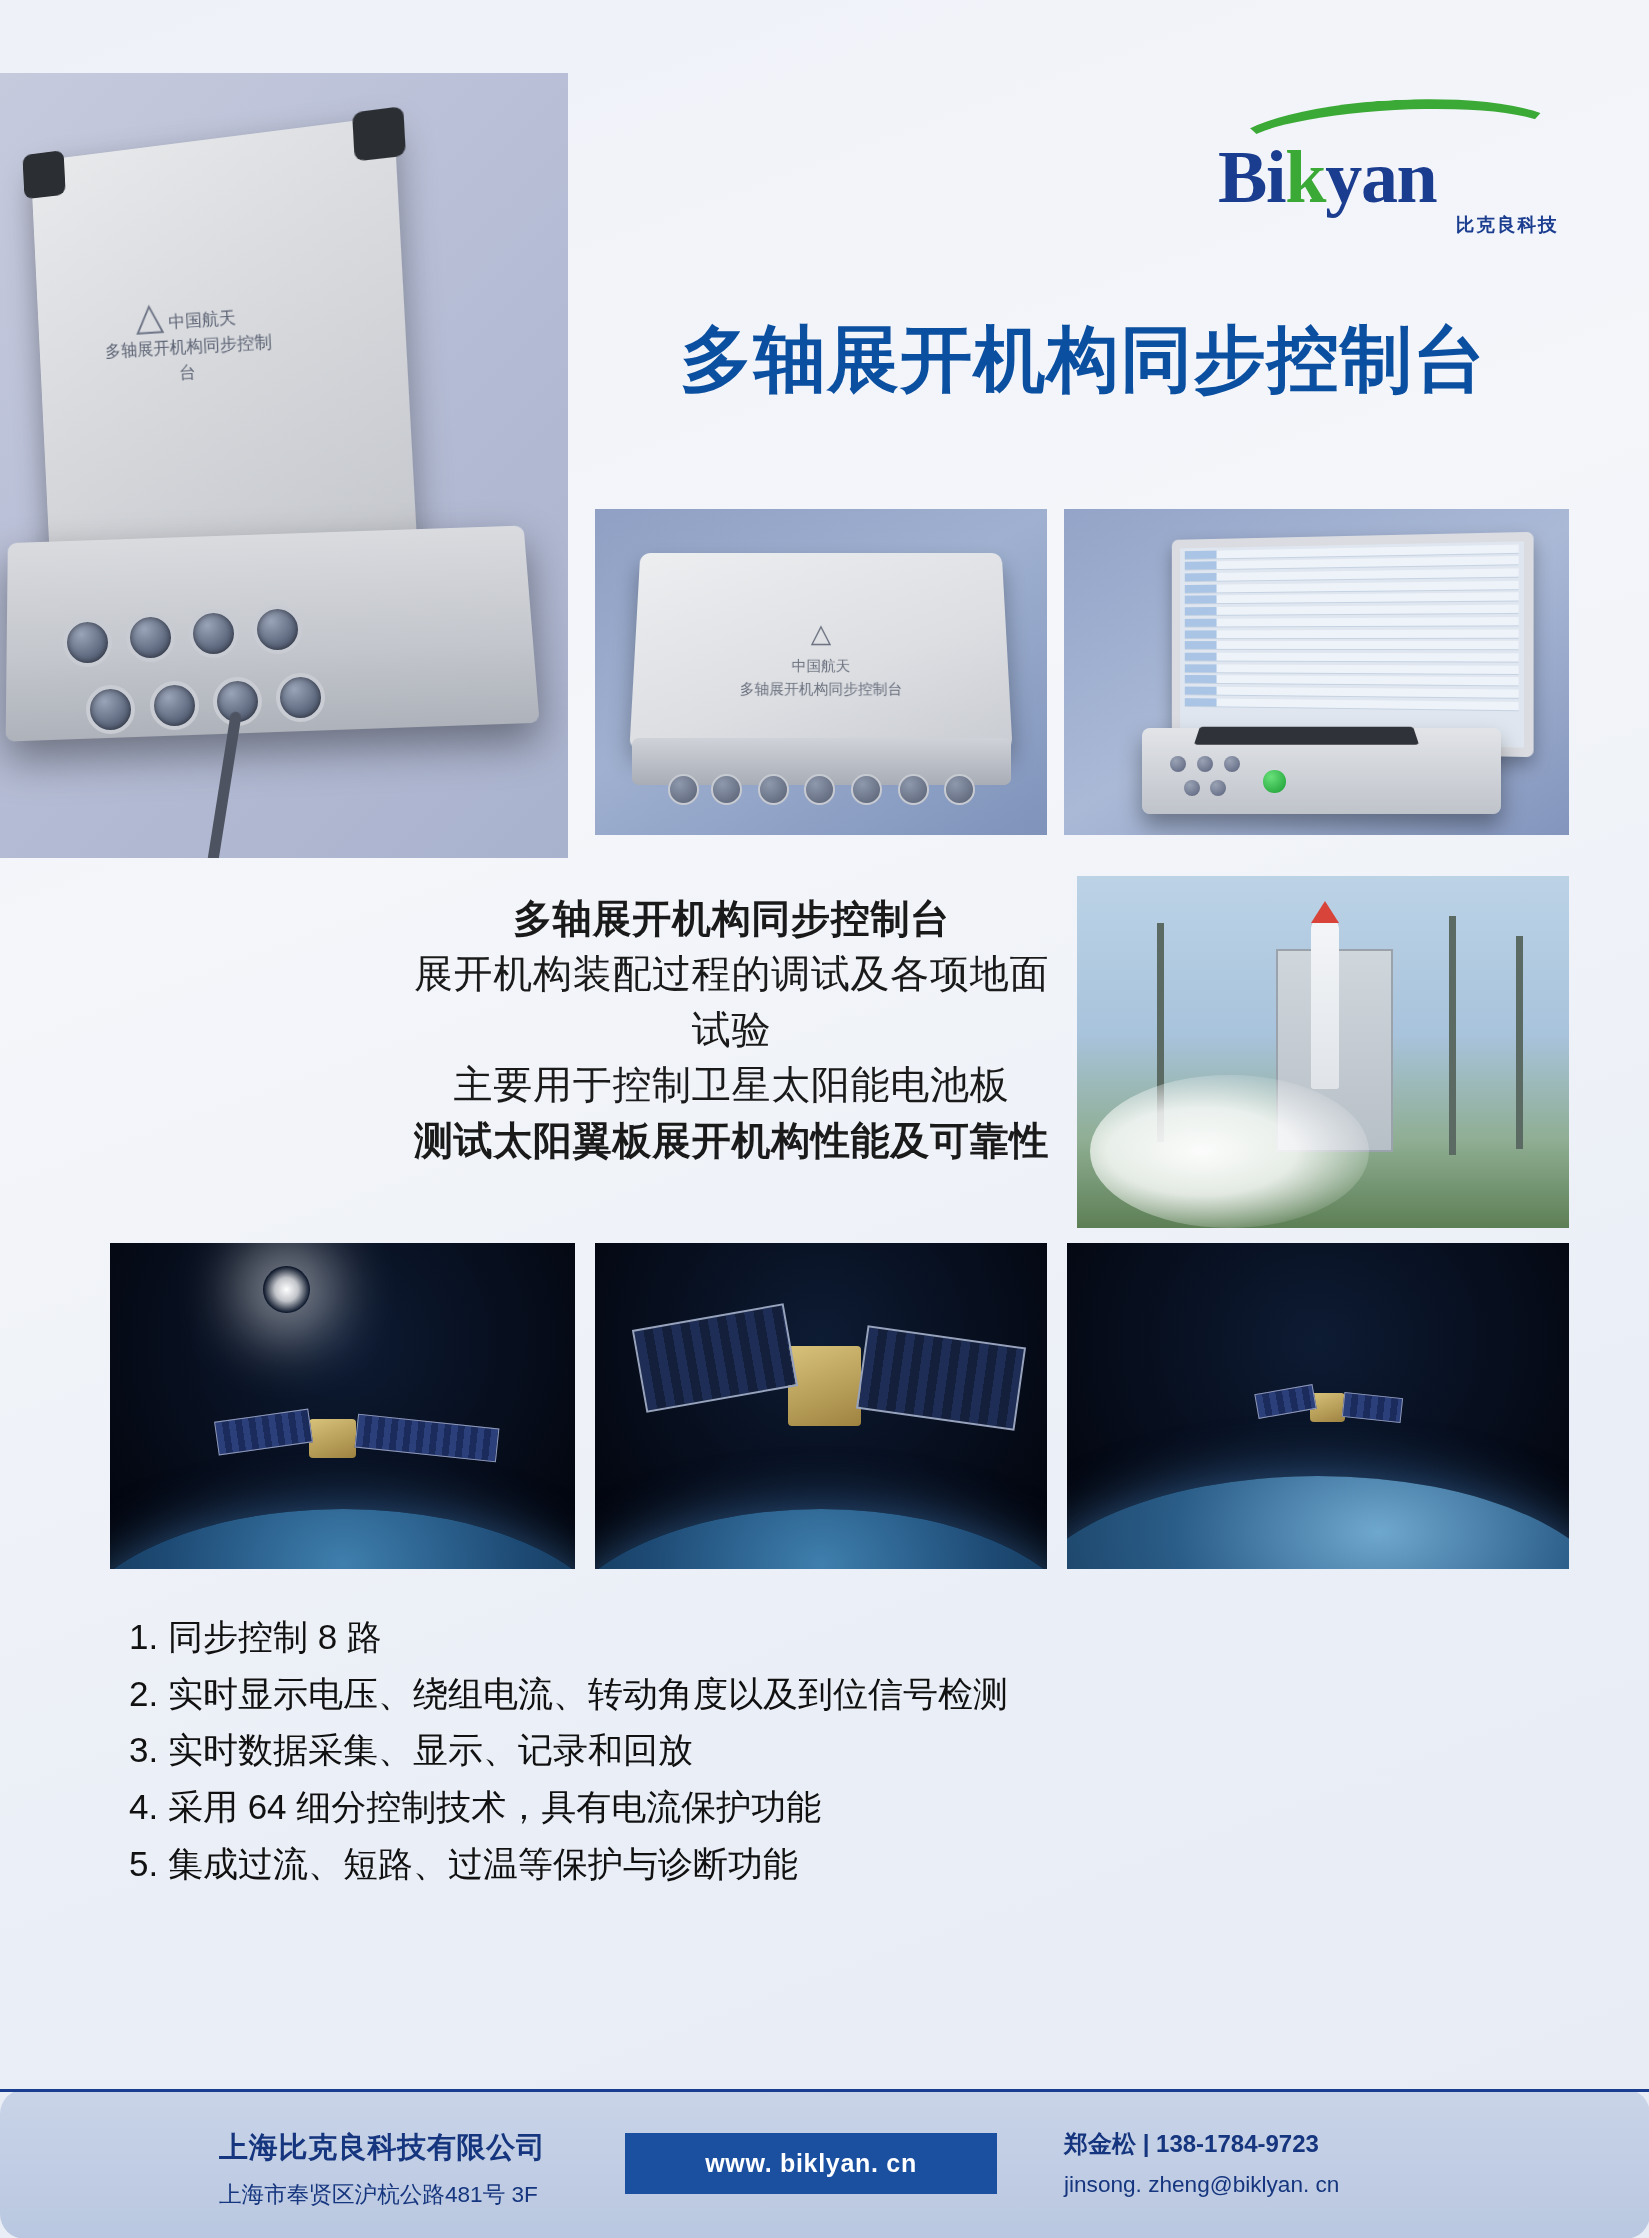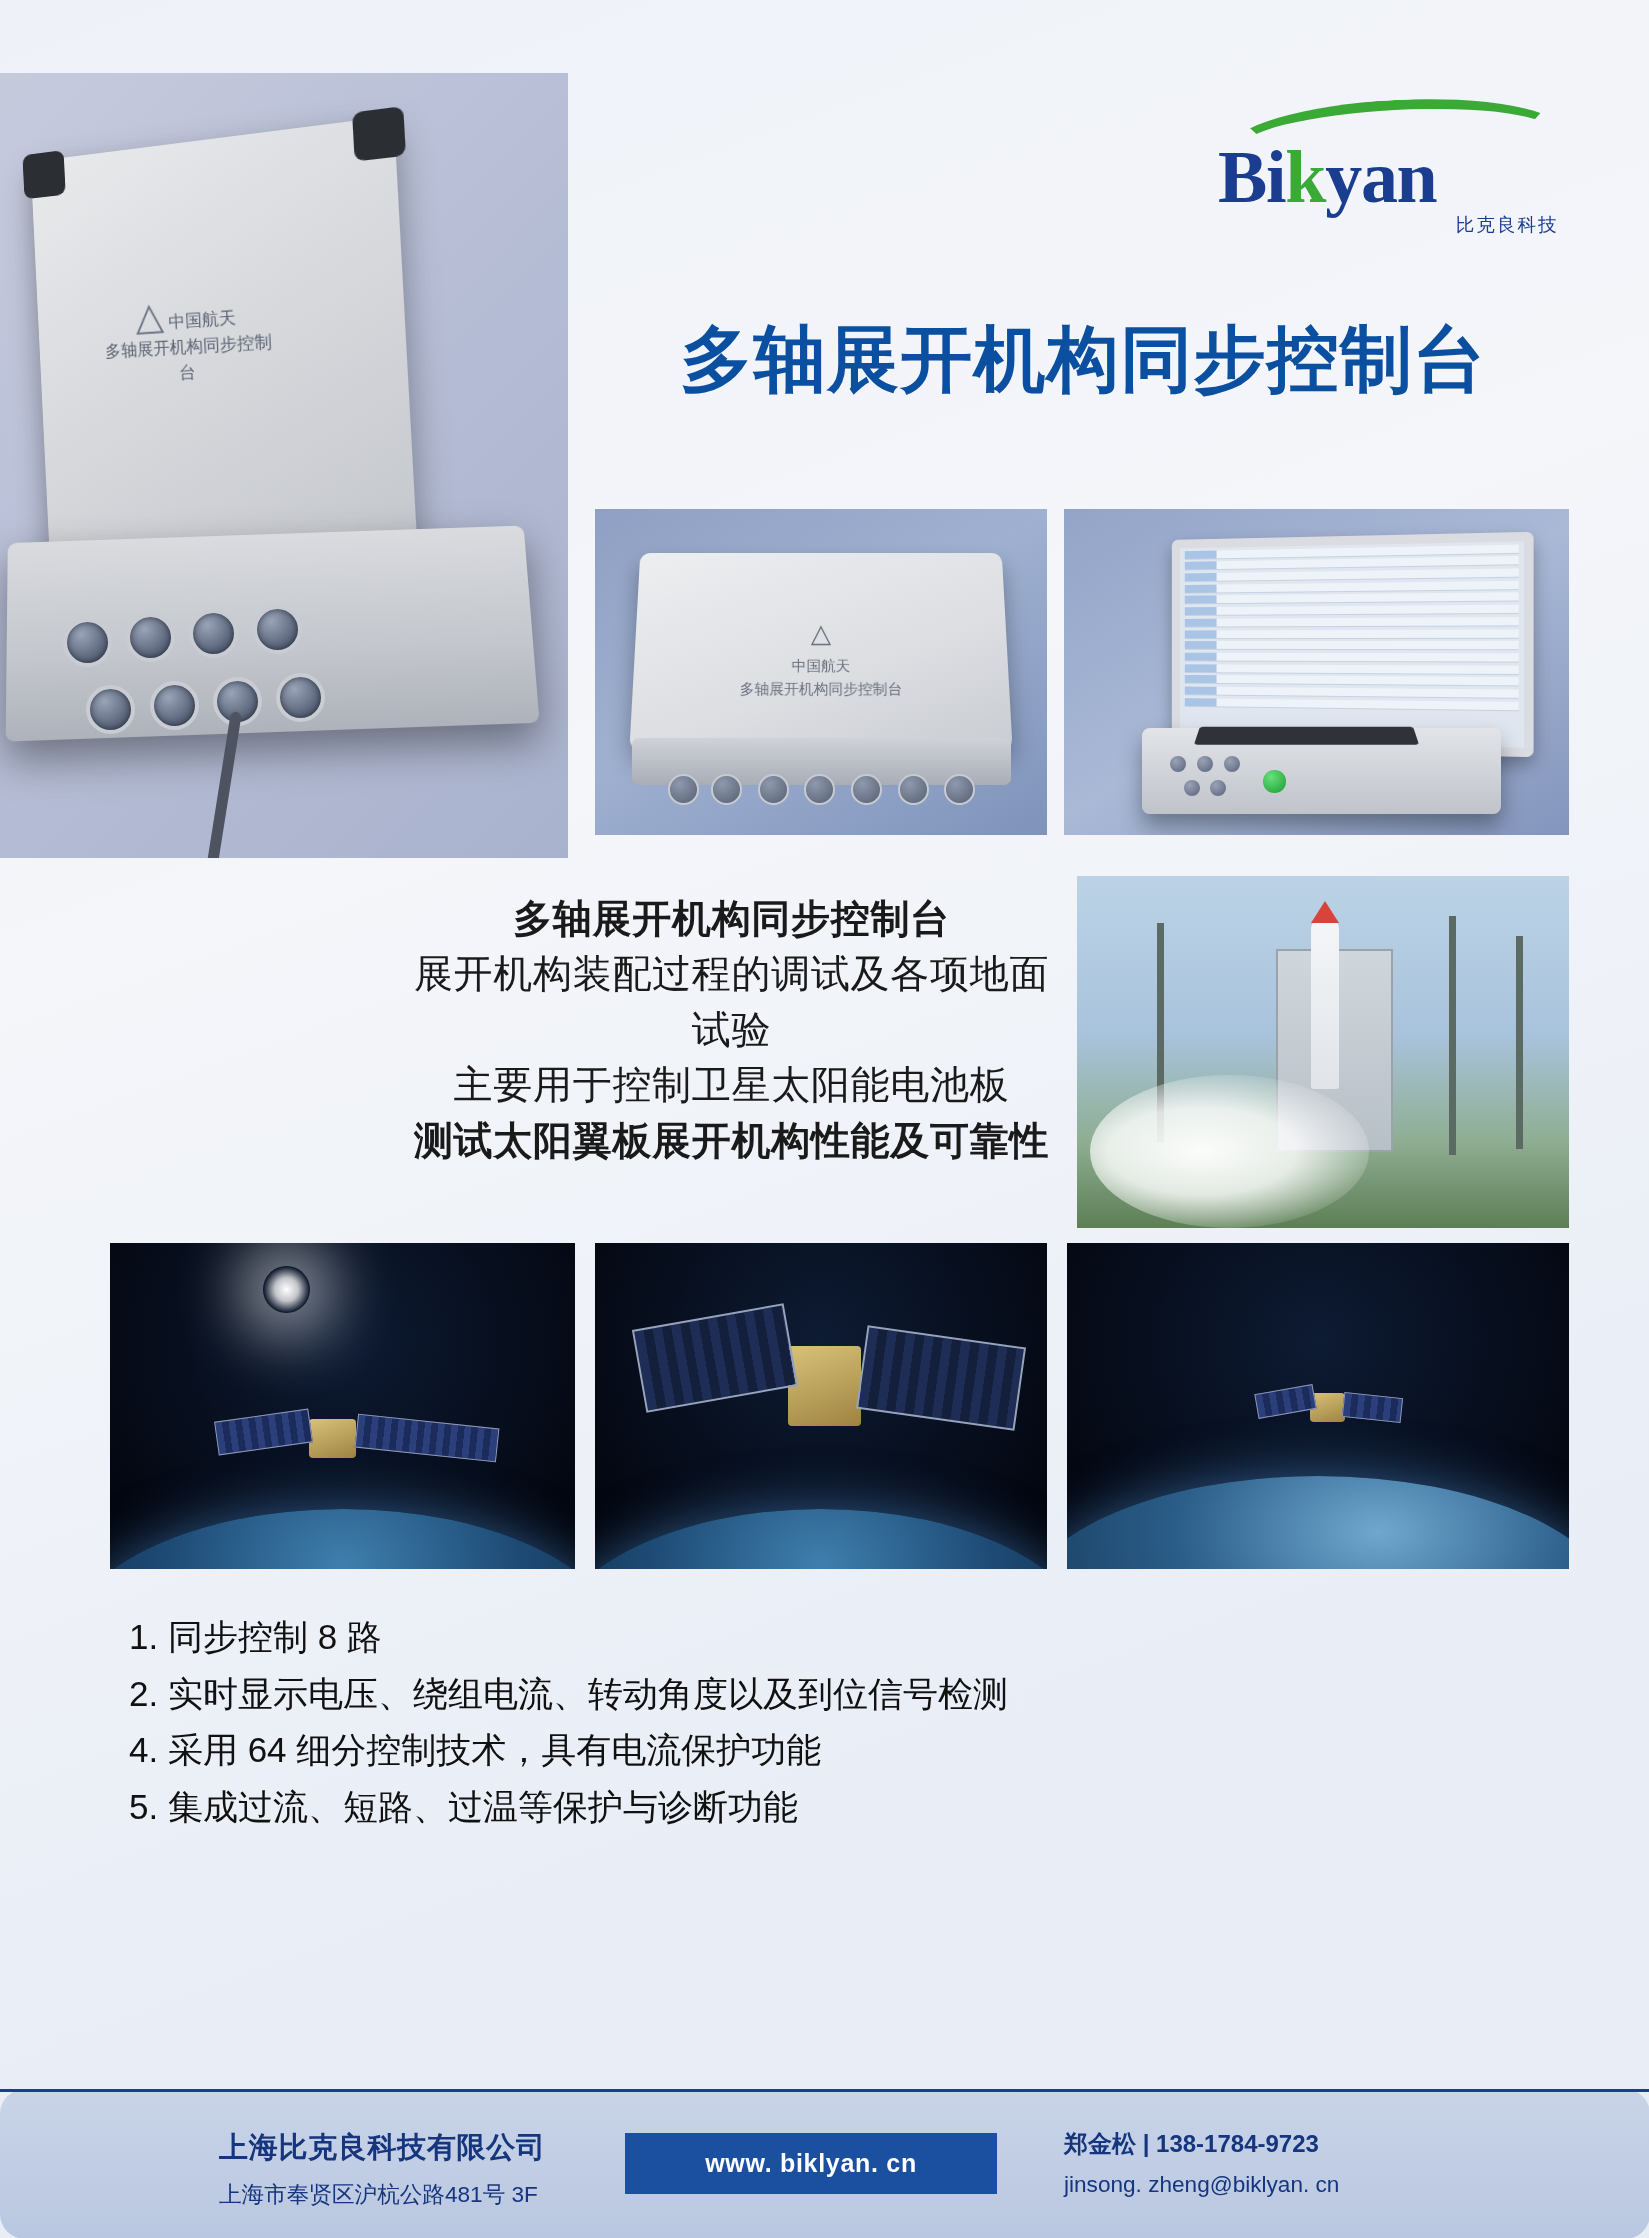--- a/index.html
+++ b/index.html
@@ -52,21 +52,21 @@
   .logo-text .k {
     color: #3aa935;
   }
   .logo-sub {
     position: absolute;
     right: 5.3px;
     top: 112px;
     font-size: 18.6px;
     letter-spacing: 2px;
     color: #1b3d8f;
-    font-weight: normal;
+    font-weight: bold;
   }
 
   
   .main-title {
     position: absolute;
     left: 585px;
     top: 312px;
     width: 997px;
     text-align: center;
     font-size: 72px;
@@ -591,20 +591,21 @@
   <div class="photo sat" id="photo-sat-3">
     <div class="earth" style="bottom:-186px; background: radial-gradient(ellipse at 60% 20%, #6fa8cf 0%, #2a5d88 40%, #0b2440 100%);"></div>
     <div class="sc-body" style="left:243px; top:150px; width:35px; height:29px;"></div>
     <div class="wing" style="left:189px; top:146px; width:57px; height:22.6px; transform:rotate(-10deg);"></div>
     <div class="wing" style="left:276px; top:152px; width:57px; height:22.6px; transform:rotate(6deg);"></div>
   </div>
 
   <div class="features">
     <div class="item">1. 同步控制 8 路</div>
     <div class="item">2. 实时显示电压、绕组电流、转动角度以及到位信号检测</div>
+    <div class="item">3. 实时数据采集、显示、记录和回放</div>
     <div class="item">4. 采用 64 细分控制技术，具有电流保护功能</div>
     <div class="item">5. 集成过流、短路、过温等保护与诊断功能</div>
   </div>
 
   <div class="footer">
     <div class="line-top"></div>
     <div class="company">
       <div class="c1">上海比克良科技有限公司</div>
       <div class="c2">上海市奉贤区沪杭公路481号 3F</div>
     </div>

